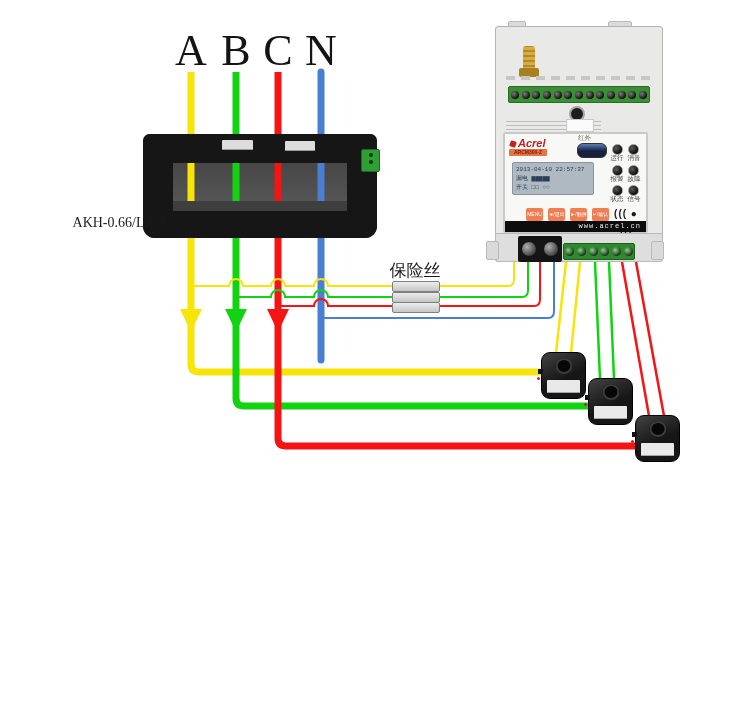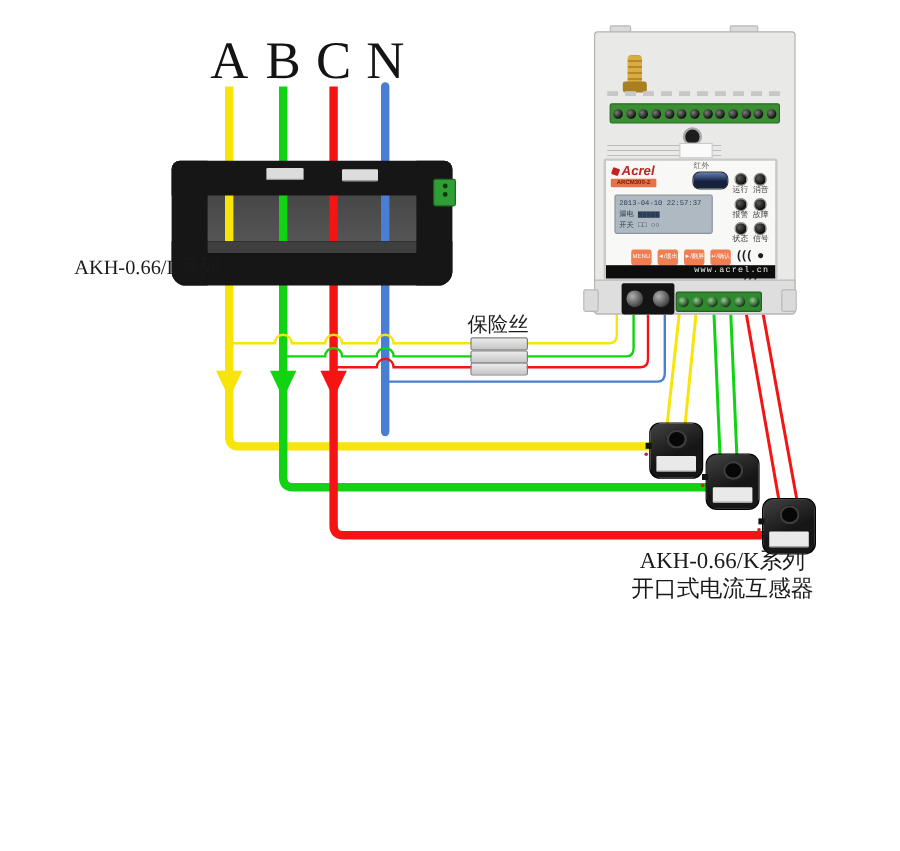--- a/index.html
+++ b/index.html
@@ -235,22 +235,18 @@
     <div class="kct-tab" style="top:16px"></div>
     <div class="kct-dot" style="top:24px"></div>
   </div>
   <div class="kct" style="left:635px;top:415px">
     <div class="kct-hole"></div>
     <div class="kct-label"></div>
     <div class="kct-tab" style="top:16px"></div>
     <div class="kct-dot" style="top:24px"></div>
   </div>
 
-  <div class="diagram-label" style="left:35px;top:212px;width:175px;font-size:17px;line-height:22px">
+  <div class="diagram-label" style="left:35px;top:212px;width:175px;font-size:14px;line-height:22px">
     <div>AKH-0.66/L系列</div>
   </div>
   <div class="diagram-label" style="left:380px;top:259px;width:70px;font-size:17px">保险丝</div>
-  <div class="diagram-label" style="left:513px;top:456px;width:178px;font-size:19px;line-height:24px">
-    <div>AKH-0.66/K系列</div>
-    <div>开口式电流互感器</div>
-  </div>
 
 </div>
 
 </body></html>

